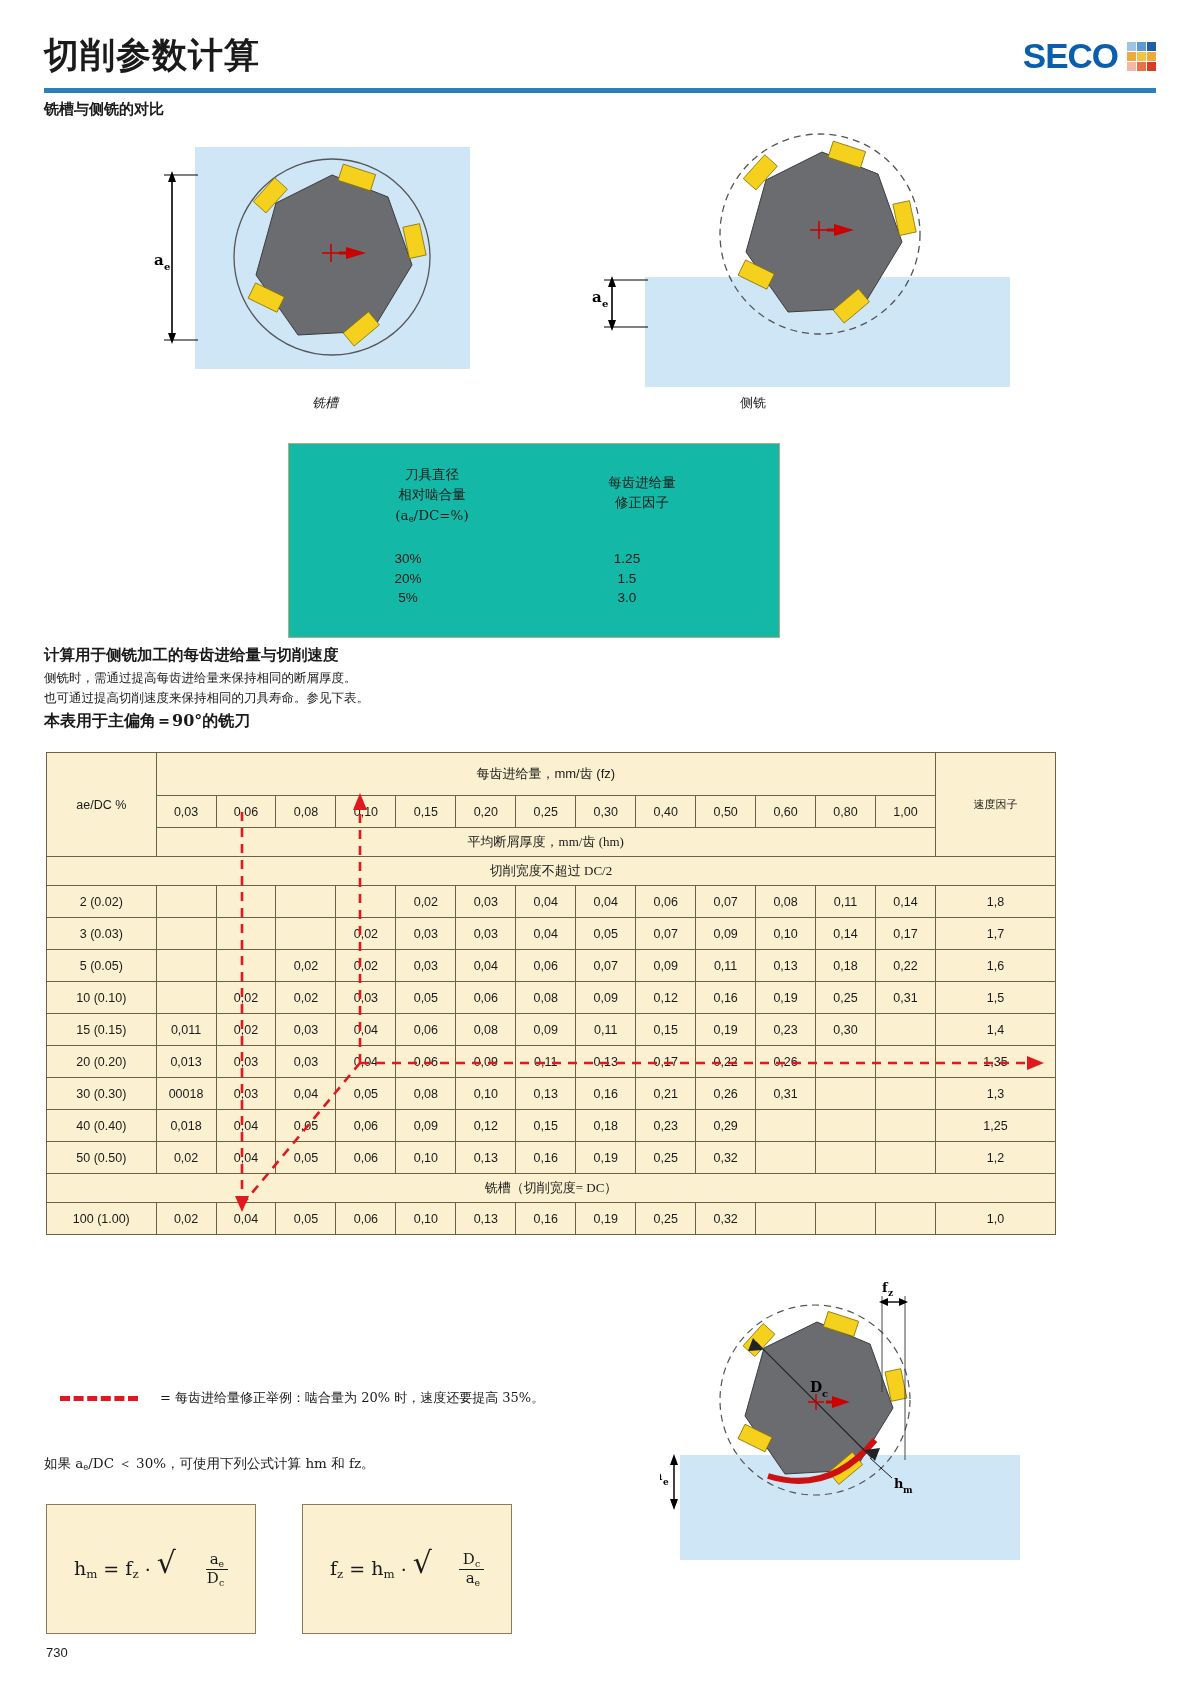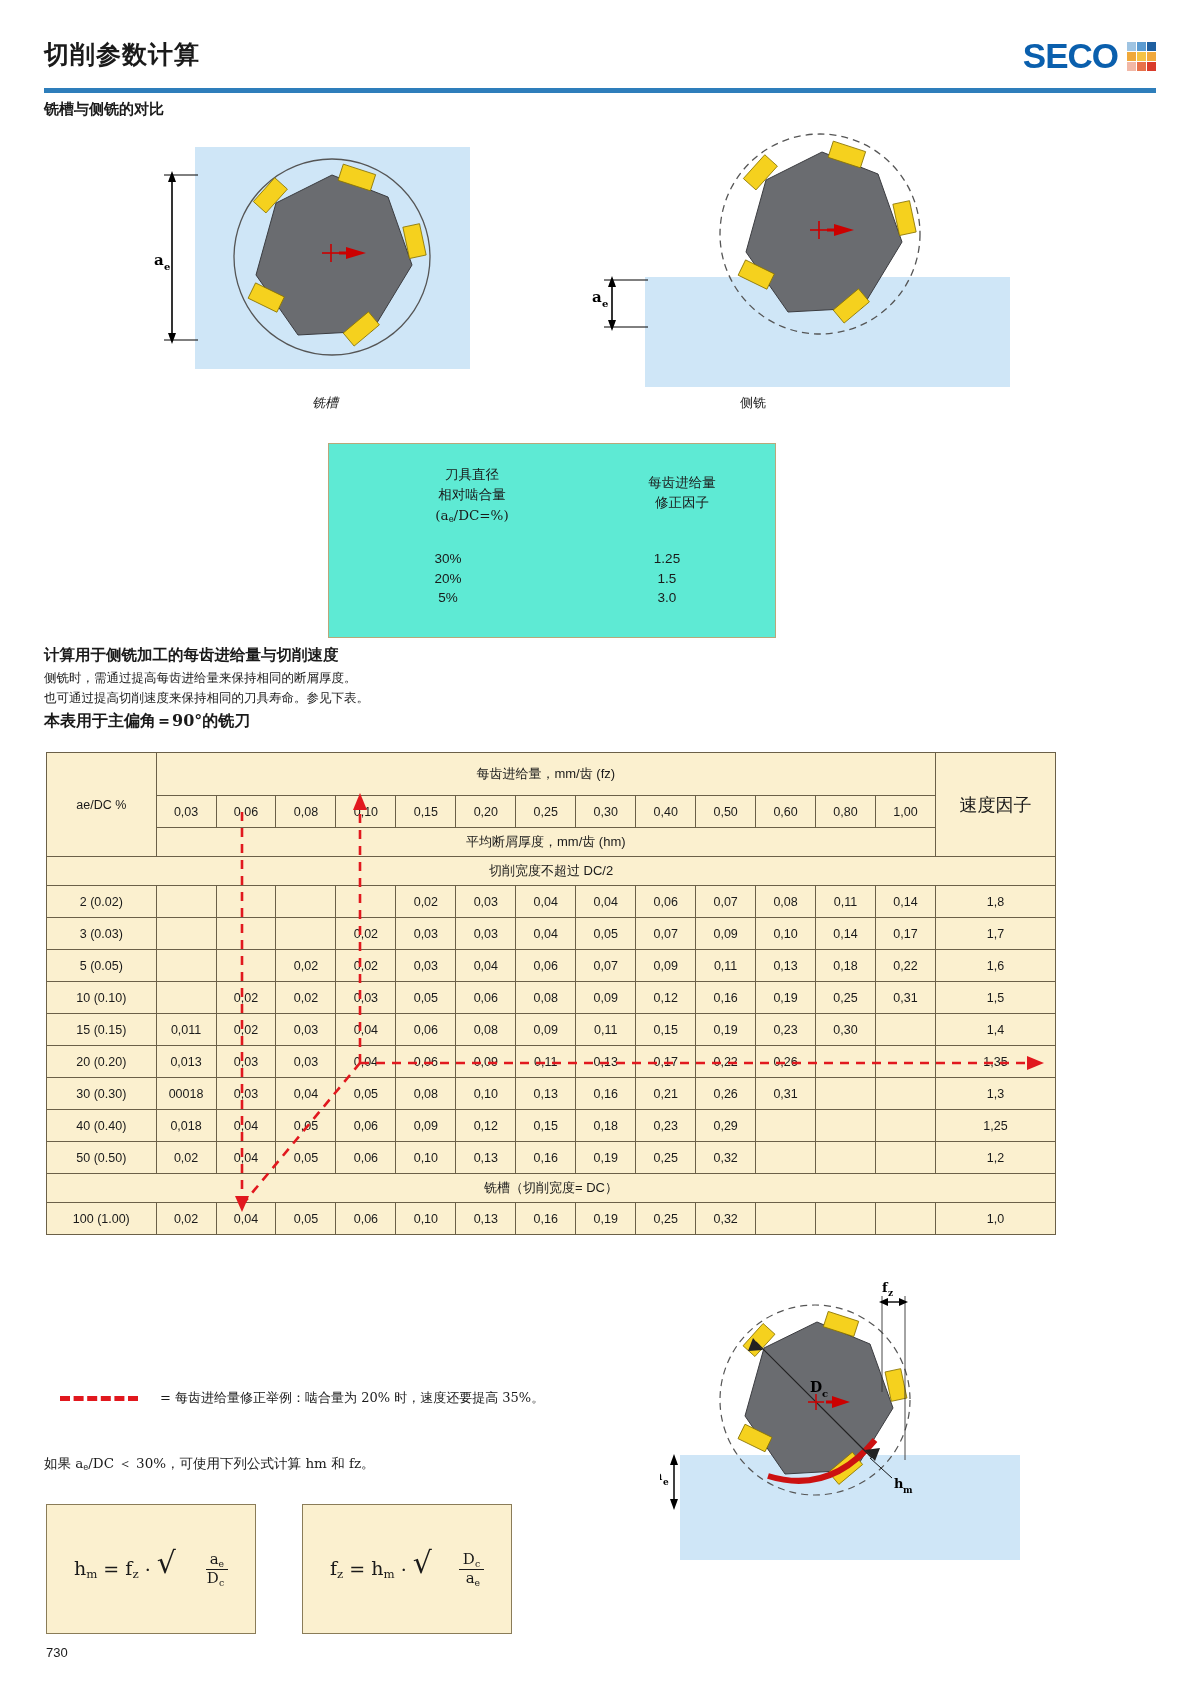--- a/index.html
+++ b/index.html
@@ -6,22 +6,22 @@
   body{
     width:1200px;height:1697px;background:#ffffff;
     font-family:"Liberation Sans","DejaVu Sans",sans-serif;
     color:#1a1a1a;position:relative;overflow:hidden;
   }
   .page{position:relative;width:1200px;height:1697px;}
 
   
   .header{position:absolute;left:0;top:0;width:1200px;height:100px;}
   .page-title{
-    position:absolute;left:44px;top:38px;
-    font-size:25px;font-weight:bold;letter-spacing:1px;
+    position:absolute;left:44px;top:32px;
+    font-size:35px;font-weight:bold;letter-spacing:1px;
     font-family:"DejaVu Serif","Liberation Serif",serif;
   }
   .logo{position:absolute;right:44px;top:36px;display:flex;align-items:center;gap:9px;}
   .logo-word{
     font-size:35px;font-weight:bold;color:#0a5fad;letter-spacing:-1px;
     font-family:"Liberation Sans",sans-serif;font-style:normal;
   }
   .logo-grid{display:grid;grid-template-columns:repeat(3,9px);grid-template-rows:repeat(3,9px);gap:1px;}
   .logo-grid i{display:block;width:9px;height:9px;}
   .rule{position:absolute;left:44px;top:88px;width:1112px;height:5px;background:#2e7ebb;}
@@ -33,22 +33,22 @@
 
   
   .illus{position:absolute;}
   .illus-caption{
     position:absolute;font-size:13px;text-align:center;width:120px;
     font-family:"DejaVu Serif","Liberation Serif",serif;
   }
 
   
   .corr-box{
-    position:absolute;left:288px;top:443px;width:448px;height:195px;
-    background:#5eead4;border:1px solid #b9a87a;box-sizing:border-box;margin-left:40px;
+    position:absolute;left:288px;top:443px;width:492px;height:195px;
+    background:#14b8a6;border:1px solid #b9a87a;box-sizing:border-box;
   }
   .corr-head{position:absolute;font-size:13.5px;text-align:center;line-height:1.5;
     font-family:"DejaVu Serif","Liberation Serif",serif;}
   .corr-h1{left:48px;top:20px;width:190px;}
   .corr-h2{left:258px;top:28px;width:190px;}
   .corr-rows{position:absolute;left:0;top:105px;width:100%;font-size:13.5px;}
   .corr-row{display:flex;line-height:1.45;}
   .corr-row span:first-child{width:238px;text-align:center;}
   .corr-row span:last-child{width:200px;text-align:center;}
 
@@ -64,23 +64,23 @@
   .tbl-wrap{position:absolute;left:46px;top:752px;width:1010px;}
   table.main{border-collapse:collapse;width:1010px;background:#fbf0cf;
     font-size:12.5px;font-family:"Liberation Sans",sans-serif;}
   table.main td,table.main th{
     border:1px solid #6b6048;text-align:center;padding:0;height:31px;
     font-weight:normal;background:#fbf0cf;
   }
   table.main td.lbl{width:105px;}
   table.main td.dcol{width:57px;}
   table.main td.spd{width:115px;}
-  table.main td.band{height:28px;font-family:Liberation Sans, sans-serif;font-size:13px;}
+  table.main td.band{height:28px;font-family:Liberation Serif, serif;font-size:13px;}
   table.main td.hdr-span{height:42px;font-family:Liberation Sans, sans-serif;font-size:13px;}
-  table.main td.spd-head{font-family:Liberation Mono, monospace;font-size:18px;}
+  table.main td.spd-head{font-family:Liberation Mono, monospace;font-size:11px;}
 
   
   .overlay{position:absolute;left:0;top:0;width:1200px;height:1697px;pointer-events:none;}
 
   
   .legend{position:absolute;left:60px;top:1382px;display:flex;align-items:center;gap:22px;margin-top:7px;}
   .legend-dash{width:78px;height:0;border-top:5px dashed #e1181e;}
   .legend-txt{font-size:13px;font-family:"DejaVu Serif","Liberation Serif",serif;}
 
   .note{position:absolute;left:44px;top:1455px;font-size:13.5px;

